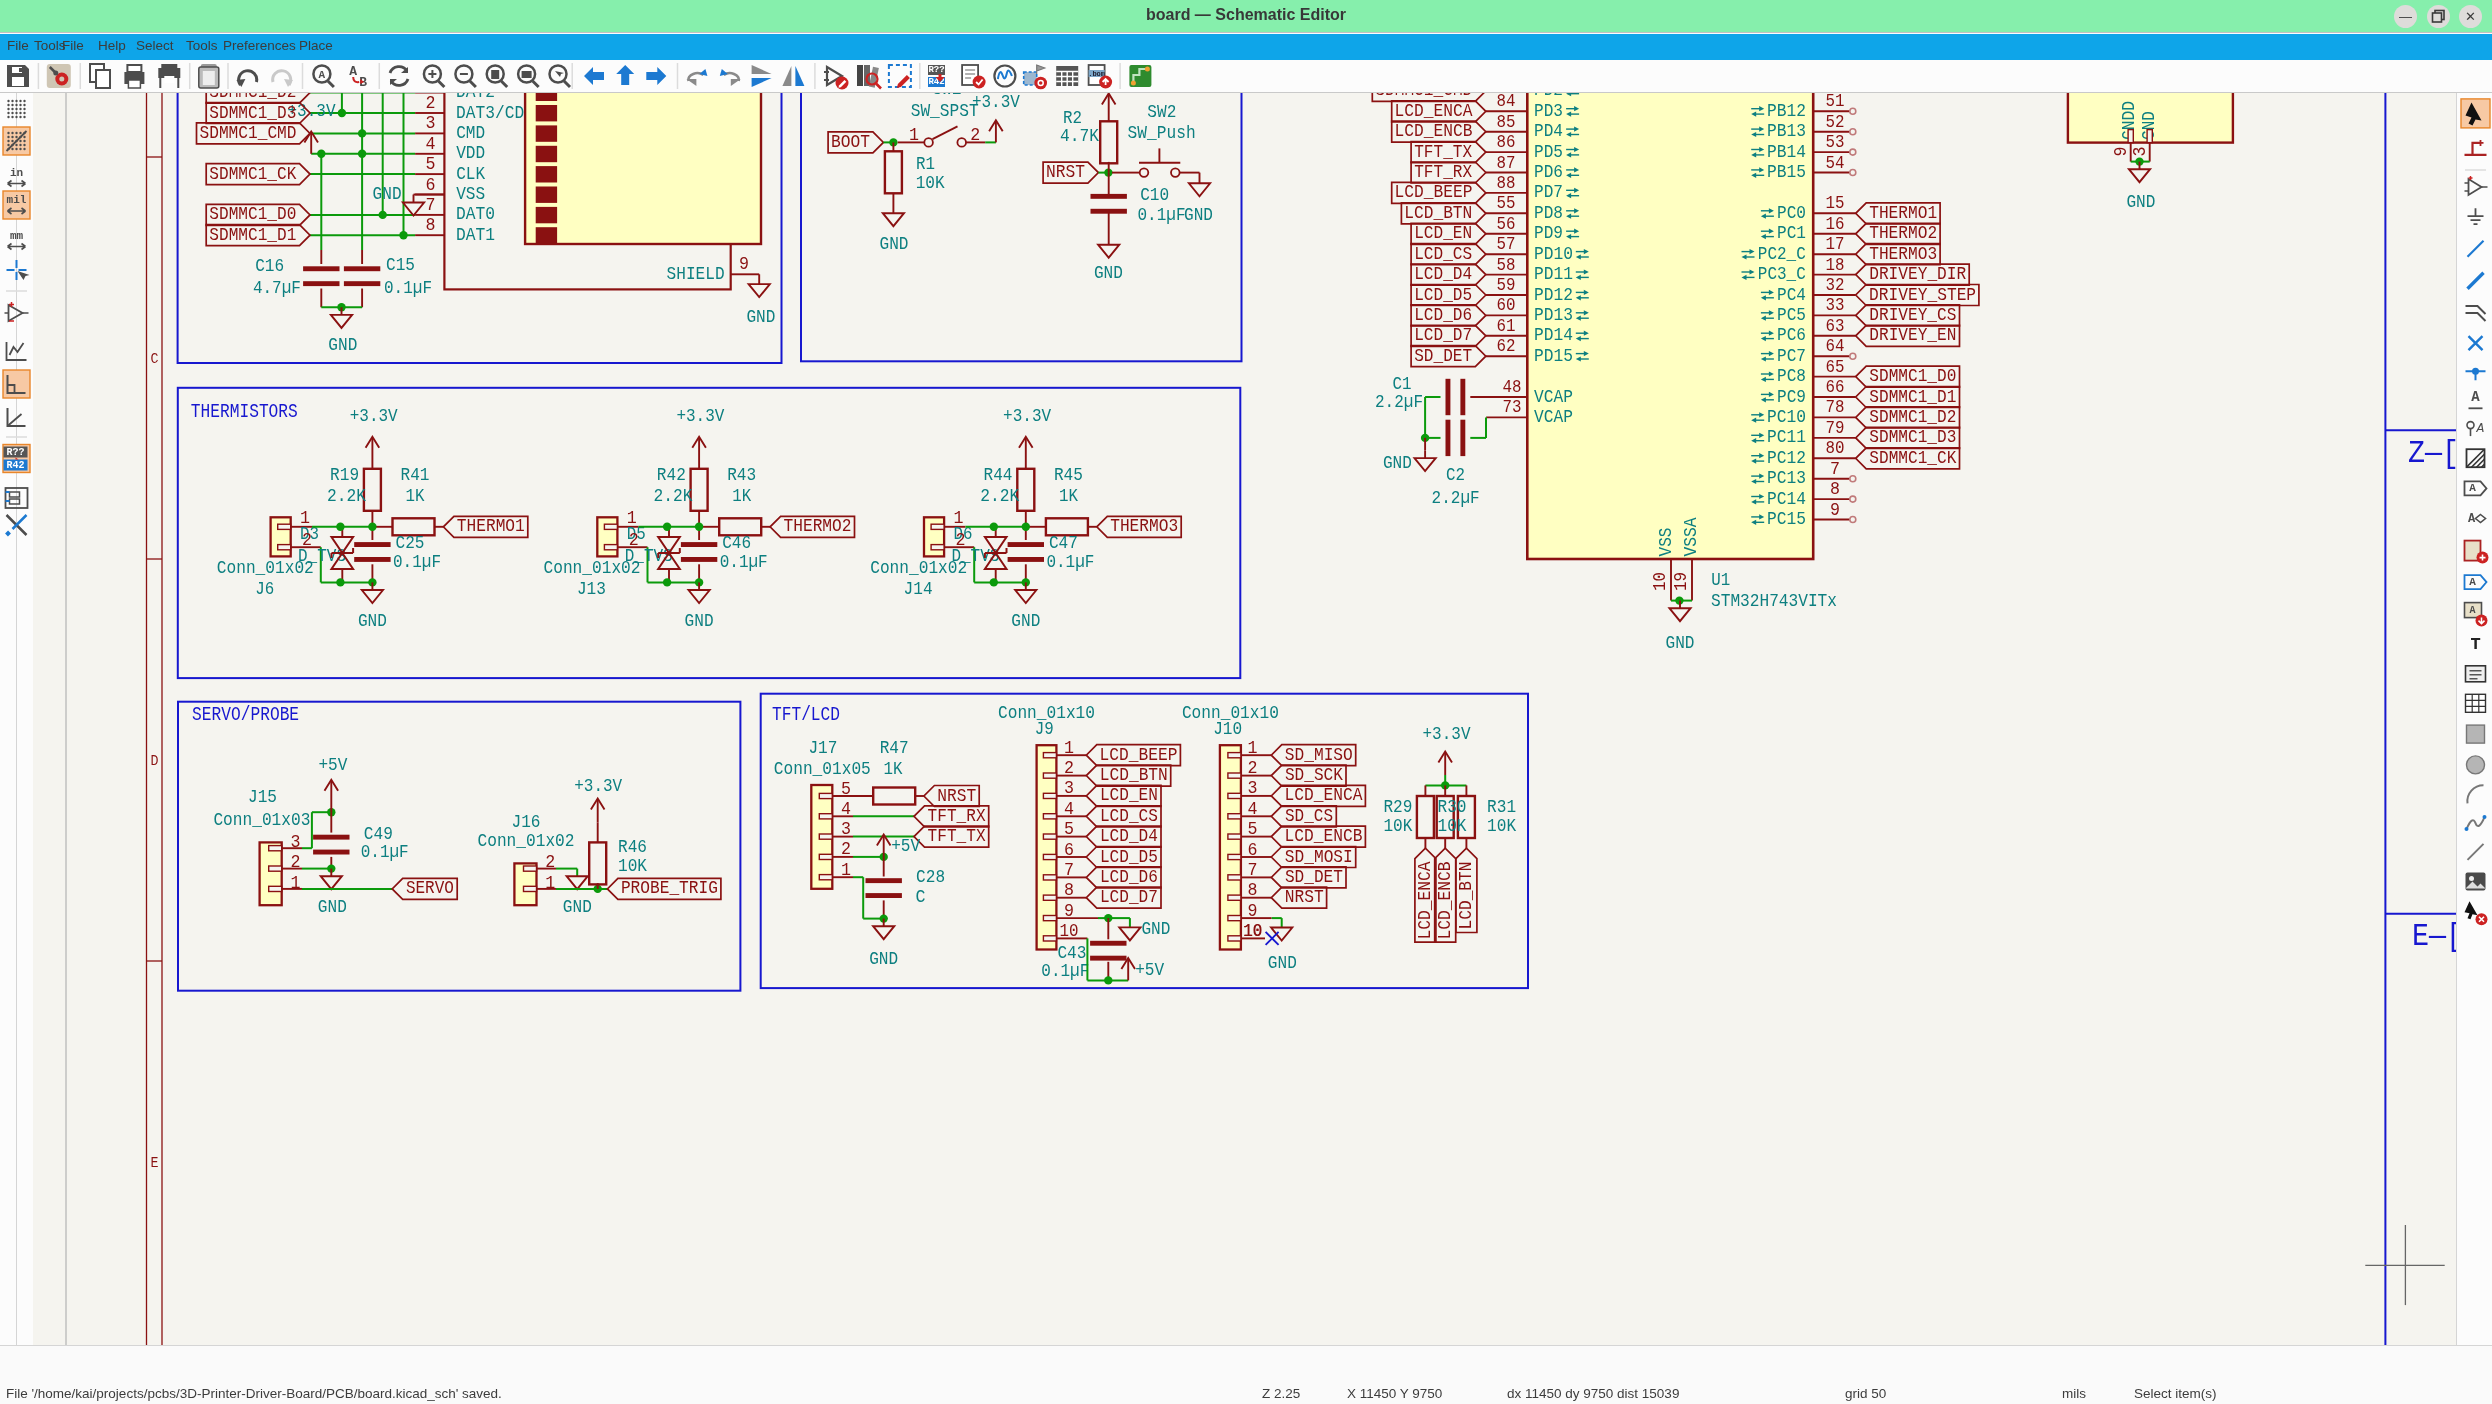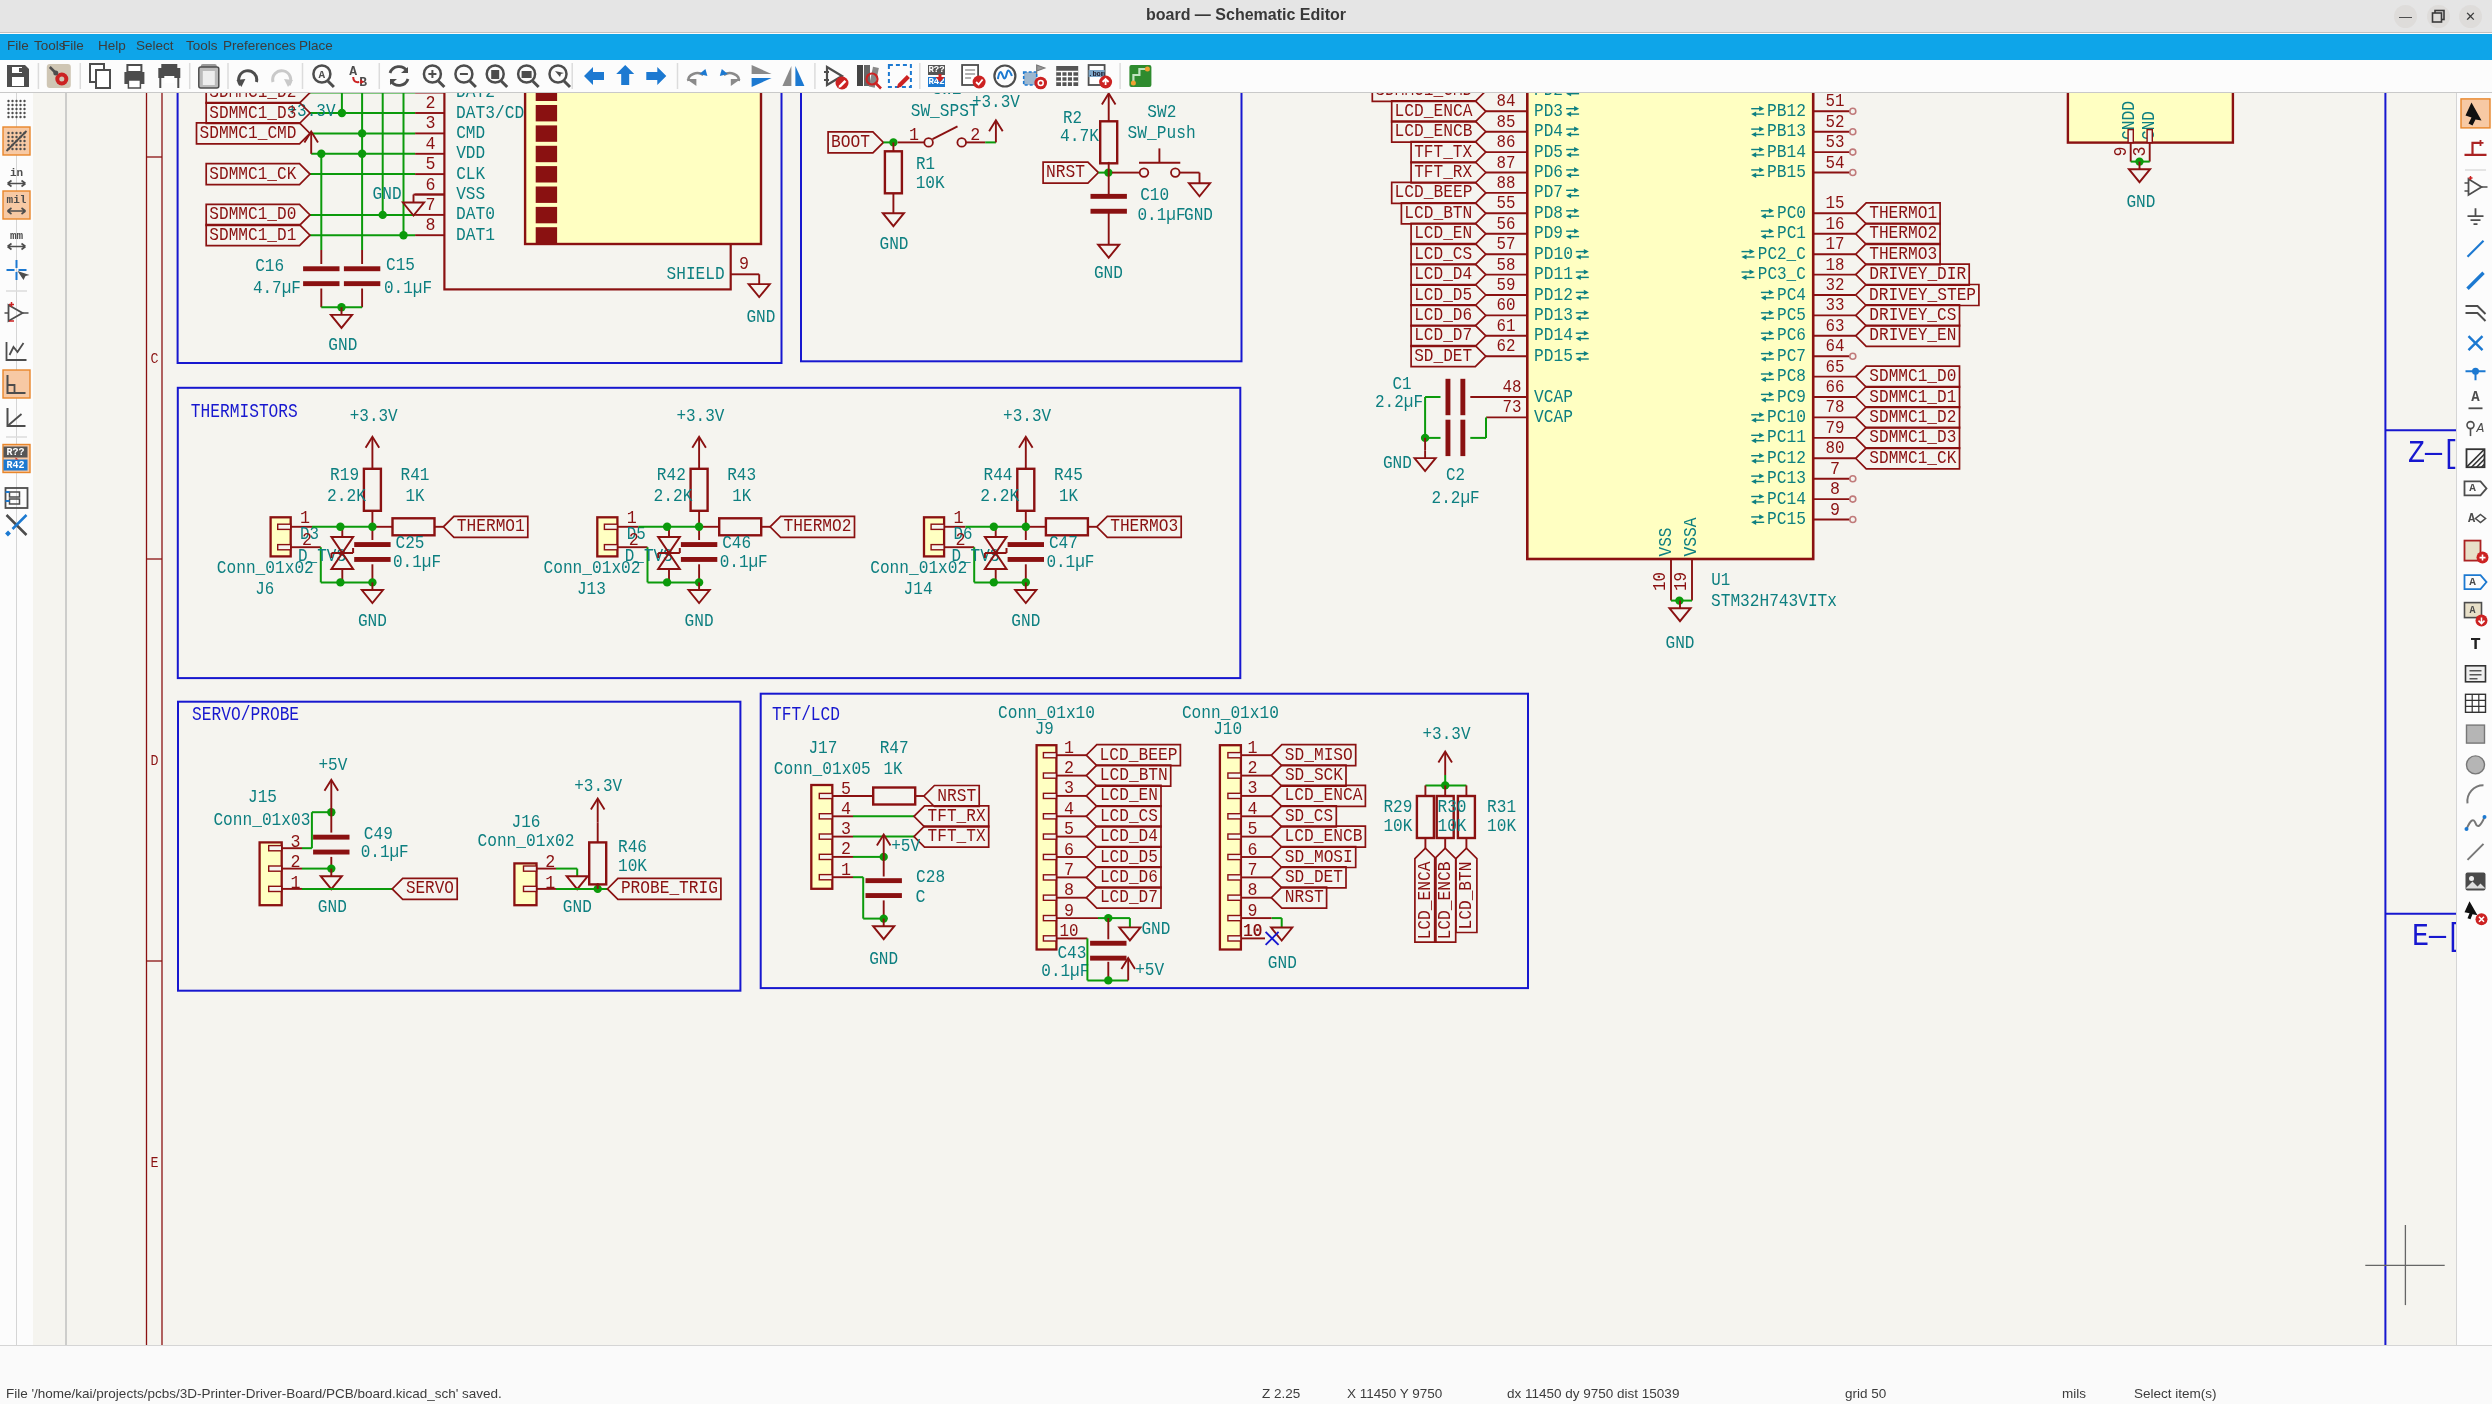--- a/index.html
+++ b/index.html
@@ -1,15 +1,15 @@
 <!DOCTYPE html>
 <html><head><meta charset="utf-8"><style>
 *{margin:0;padding:0;box-sizing:border-box}
 body{width:2492px;height:1404px;font-family:"Liberation Sans",sans-serif;overflow:hidden;background:#fcfcfc}
-#titlebar{position:absolute;left:0;top:0;width:2492px;height:33px;background:#e5e5e5;border-bottom:1px solid #c3c1c0}
+#titlebar{position:absolute;left:0;top:0;width:2492px;height:33px;background:#86efac;border-bottom:1px solid #c3c1c0}
 #titlebar .t{position:absolute;left:0;right:0;top:6px;text-align:center;font-size:16px;font-weight:bold;color:#383838}
 .wbtn{position:absolute;top:5px;width:23px;height:23px;border-radius:50%;background:#dedcda;color:#3a3a3a;text-align:center;line-height:23px;font-size:13px}
 #menubar{position:absolute;left:0;top:34px;width:2492px;height:26px;background:#0ea5e9;font-size:13.5px;color:#3c3c3c}
 #menubar span{position:absolute;top:4px}
 #toolbar{position:absolute;left:0;top:60px;width:2492px;height:33px;background:#fcfcfc;border-bottom:1px solid #c9c9c9}
 #leftbar{position:absolute;left:0;top:93px;width:17px;height:1252px;background:#fcfcfc;border-right:1px solid #d5d5d5}
 #rightbar{position:absolute;left:2456px;top:93px;width:36px;height:1252px;background:#fcfcfc;border-left:1px solid #d5d5d5}
 #canvas{position:absolute;left:33px;top:93px;width:2423px;height:1252px;background:#f5f4ef}
 #statusbar{position:absolute;left:0;top:1345px;width:2492px;height:59px;background:#fafafa;border-top:1px solid #d5d5d5;font-size:13.5px;color:#3c3c3c}
 #statusbar span{position:absolute;top:40px}

